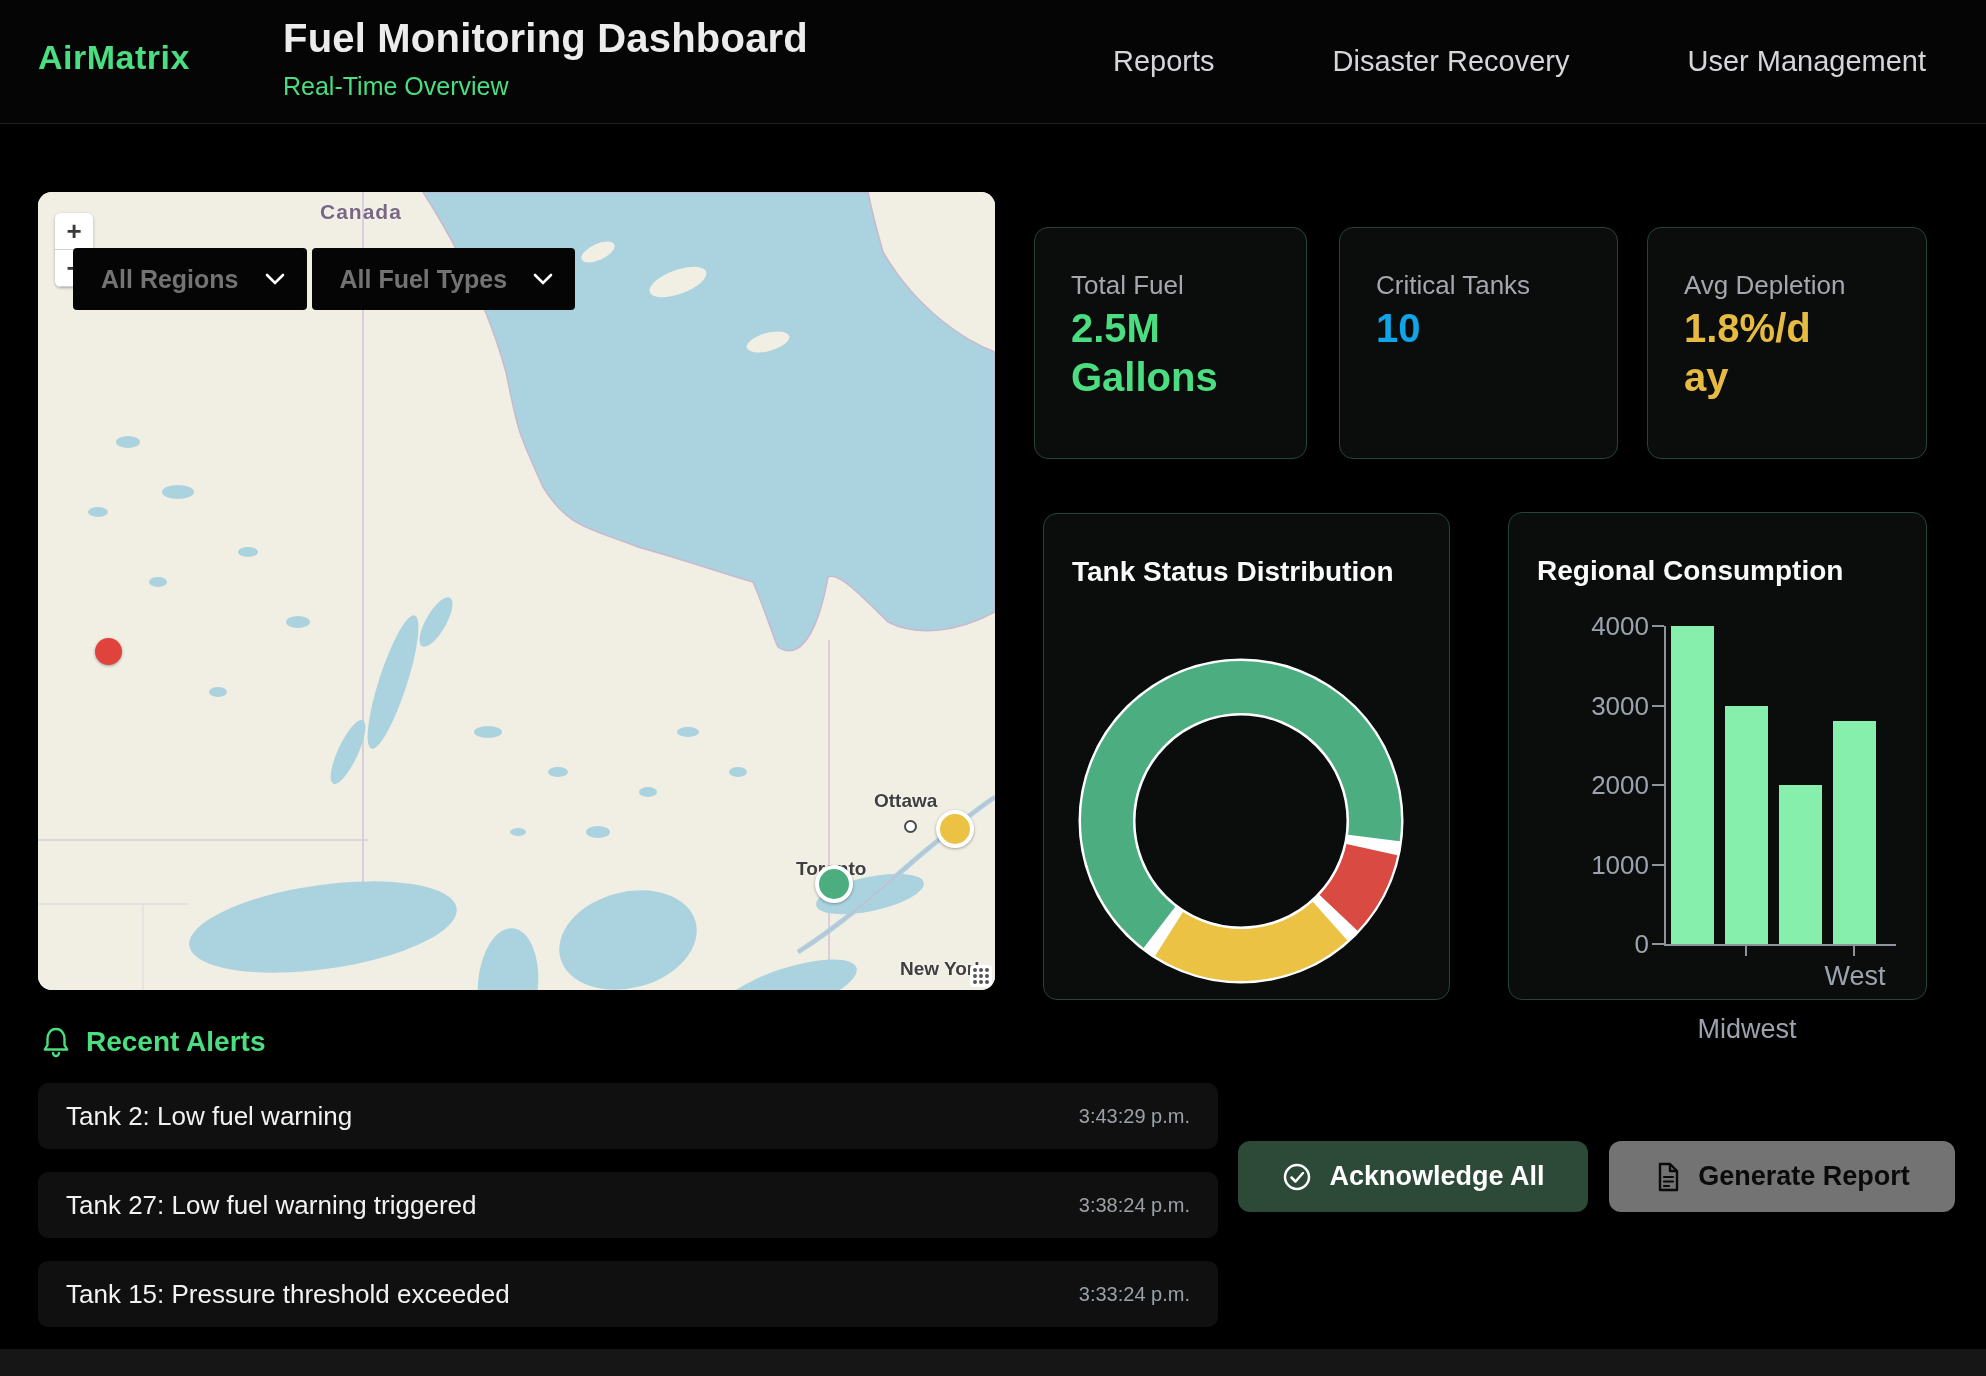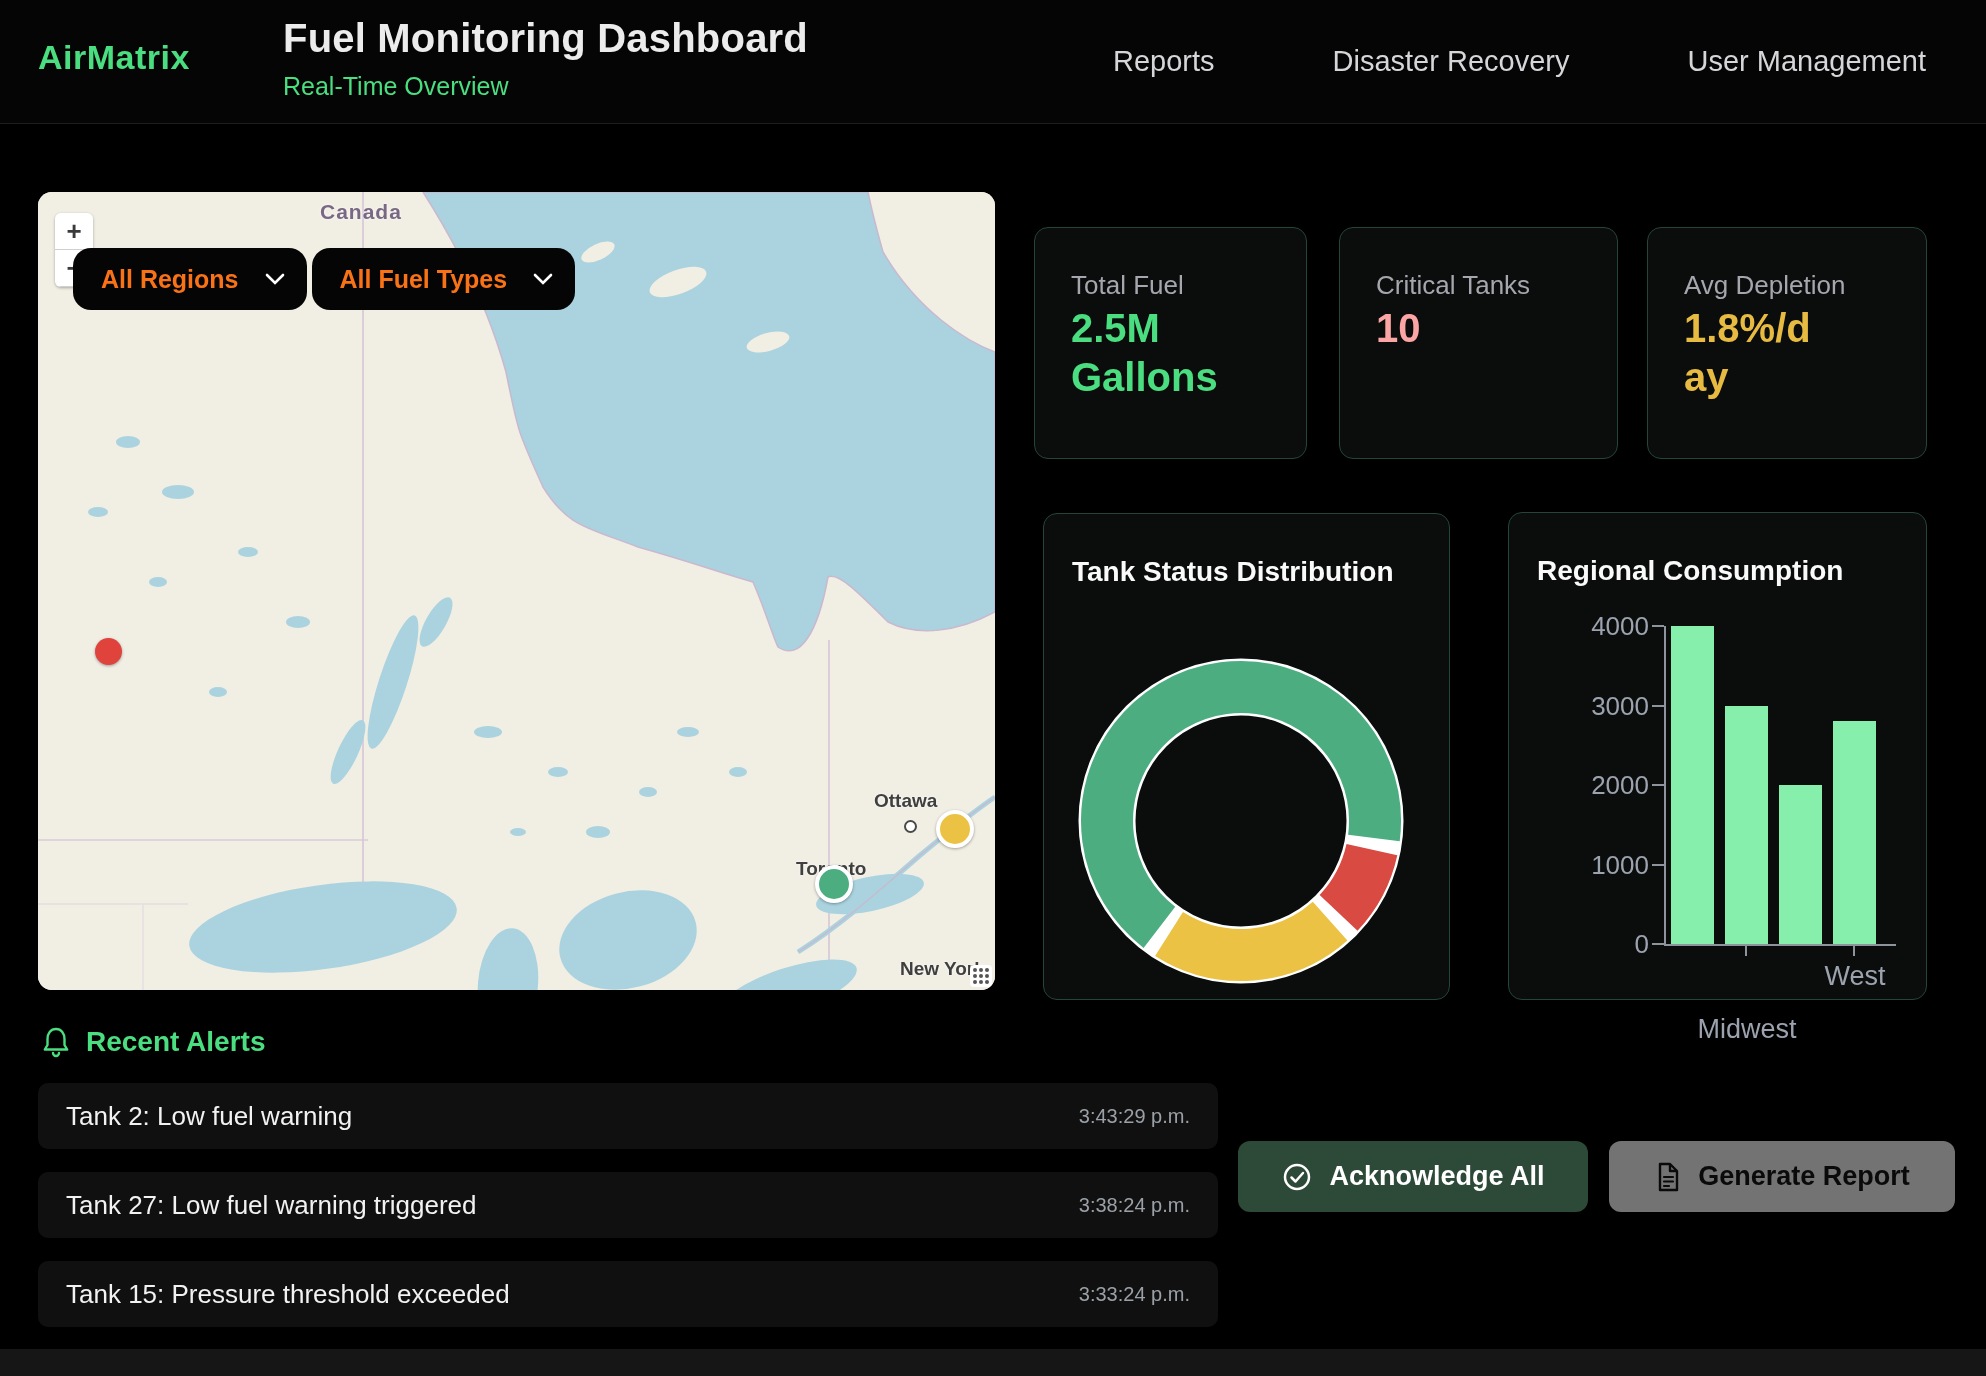--- a/index.html
+++ b/index.html
@@ -19,32 +19,32 @@
   #map svg.terrain{position:absolute;left:0;top:0;}
   .map-label{position:absolute;color:#3f3f3f;font-size:19px;font-weight:600;text-shadow:0 0 3px #ffffffcc;}
   #lbl-country{color:#6d5a7a;font-size:21px;font-weight:600;letter-spacing:1px;opacity:.9;}
   .town-dot{position:absolute;width:9px;height:9px;border-radius:50%;border:2px solid #4a4a4a;background:#fff;}
   .marker{position:absolute;border-radius:50%;box-shadow:0 1px 3px rgba(0,0,0,.35);}
   .marker.ring{border:4px solid #fff;}
   #zoomctl{position:absolute;left:17px;top:21px;width:38px;z-index:1;border-radius:6px;overflow:hidden;box-shadow:0 1px 3px rgba(0,0,0,.3);}
   .zoom-btn{width:38px;height:36px;background:#fff;color:#3a3a3a;font-size:26px;font-weight:700;
             display:flex;align-items:center;justify-content:center;border-bottom:1px solid #d0d0d0;cursor:pointer;}
   #filters{position:absolute;left:35px;top:56px;display:flex;gap:5px;z-index:2;}
-  .filter{height:62px;background:#050505;border-radius:18px;display:flex;align-items:center;
-          justify-content:space-between;padding:0 22px 0 28px;color:#f97316;font-size:25px;font-weight:600;cursor:pointer;}
+  .filter{height:62px;background:#050505;border-radius:4px;display:flex;align-items:center;
+          justify-content:space-between;padding:0 22px 0 28px;color:#737373;font-size:25px;font-weight:600;cursor:pointer;}
   .filter svg{margin-left:26px;}
   #handle{position:absolute;right:3px;bottom:3px;width:22px;height:22px;background:#fff;border-radius:4px;z-index:2;
           display:grid;grid-template-columns:repeat(3,4px);grid-template-rows:repeat(3,4px);gap:2px;place-content:center;cursor:grab;}
   #handle i{background:#555;border-radius:50%;}
 
   
   .card{position:absolute;background:#0b0d0c;border:1.5px solid #24453a;border-radius:14px;}
   .stat-label{position:absolute;left:36px;top:42px;font-size:26px;color:#a6a6ae;}
   .stat-value{position:absolute;left:36px;top:76px;font-size:40px;font-weight:700;line-height:1.23;overflow-wrap:anywhere;}
-  .sv-green{color:#4ade80;}.sv-red{color:#fca5a5;}.sv-yellow{color:#e7bb41;}
+  .sv-green{color:#4ade80;}.sv-red{color:#0ea5e9;}.sv-yellow{color:#e7bb41;}
 
   .chart-title{position:absolute;left:28px;top:42px;font-size:28px;font-weight:700;color:#fafafa;}
 
   
   #barplot{position:absolute;left:0;top:0;width:417px;height:486px;}
   .axis{position:absolute;background:#8e949c;}
   .ytick-label{position:absolute;width:120px;text-align:right;font-size:26px;color:#9ca3af;}
   .xtick-label{position:absolute;width:140px;text-align:center;font-size:27px;color:#9ca3af;}
   .bar{position:absolute;background:#85efab;}
 

